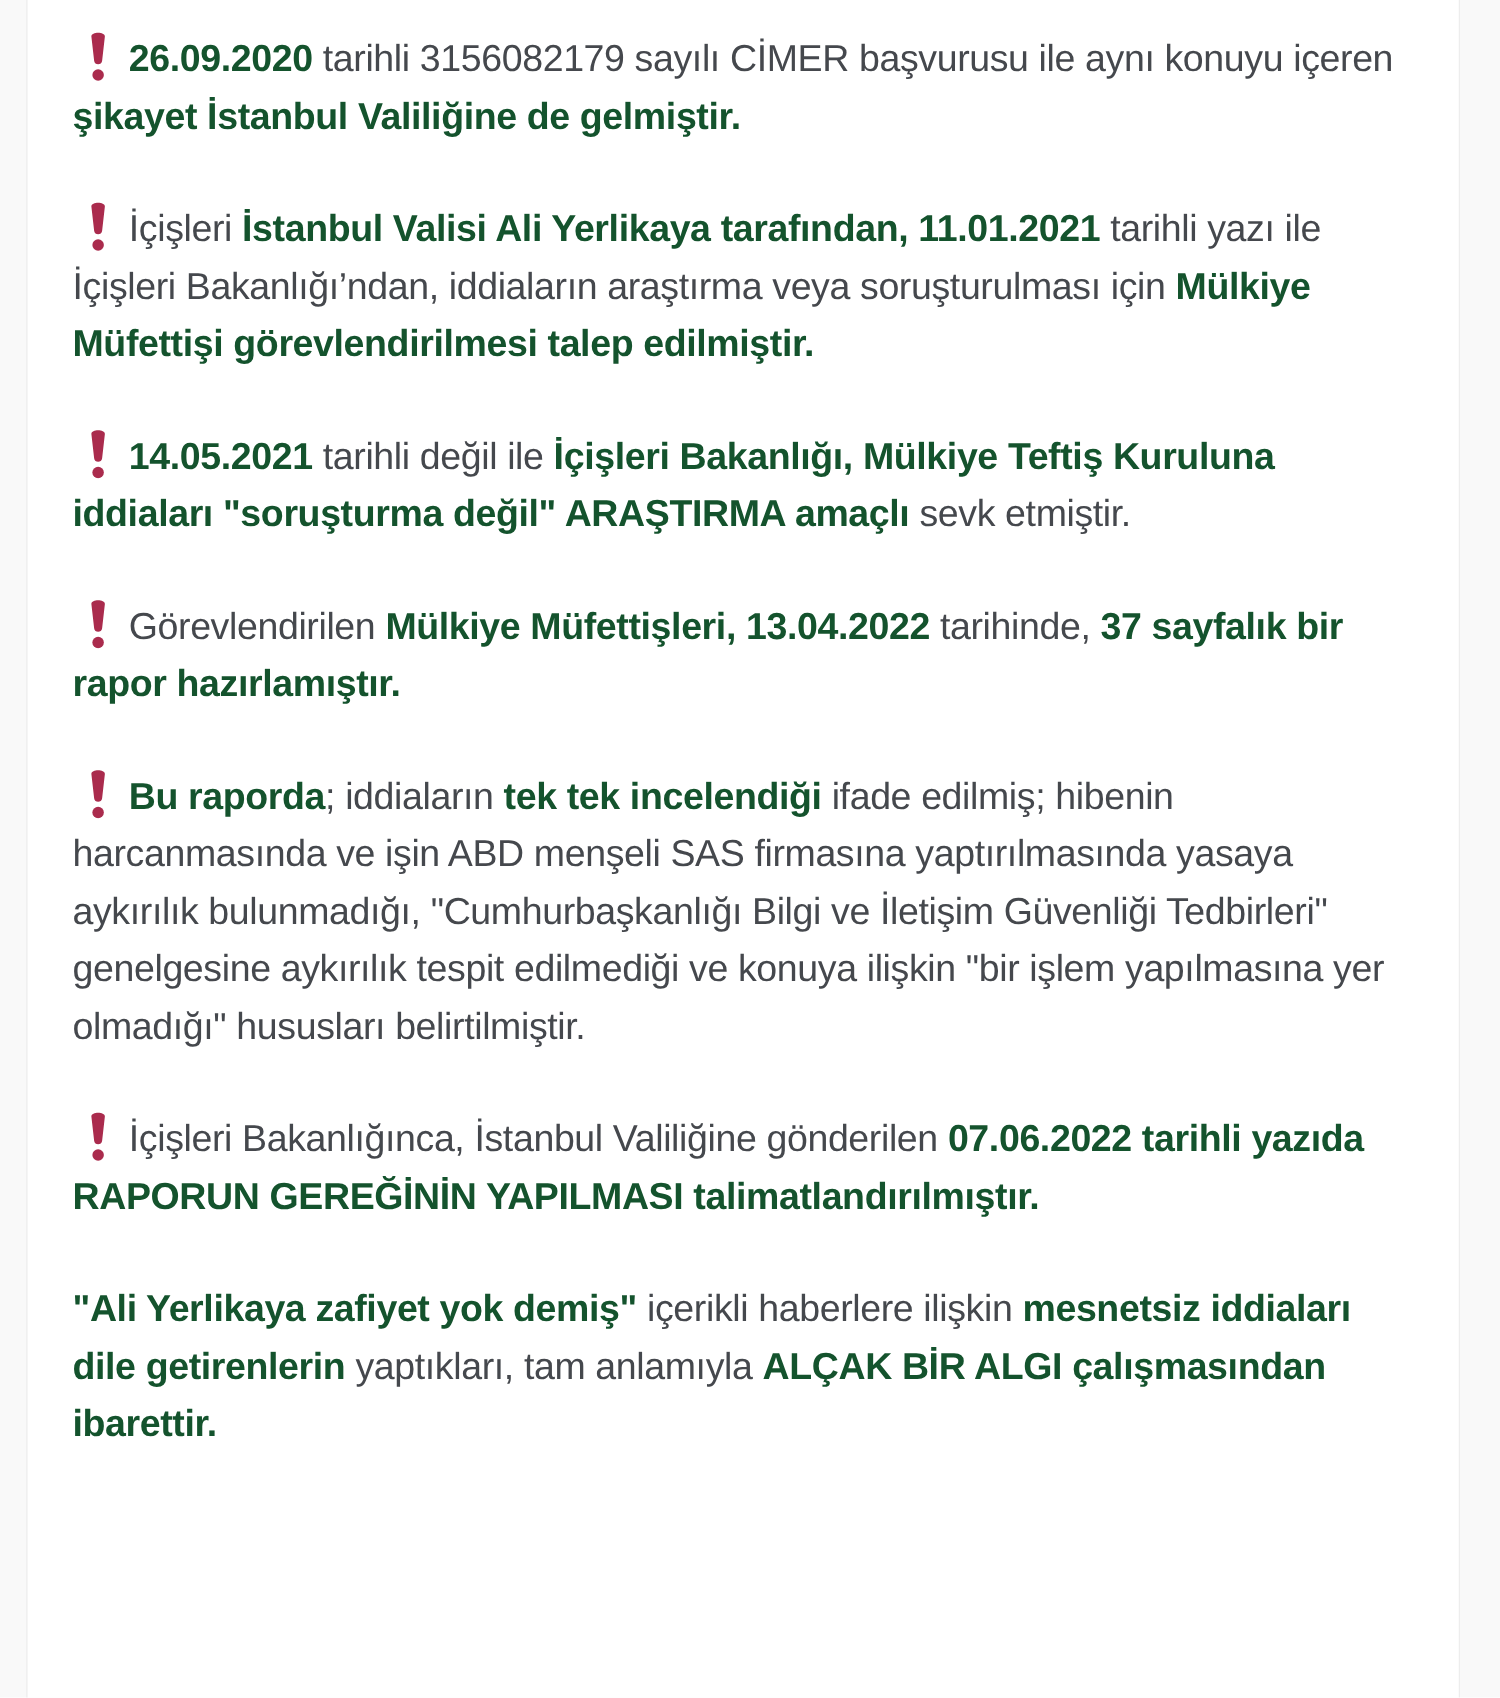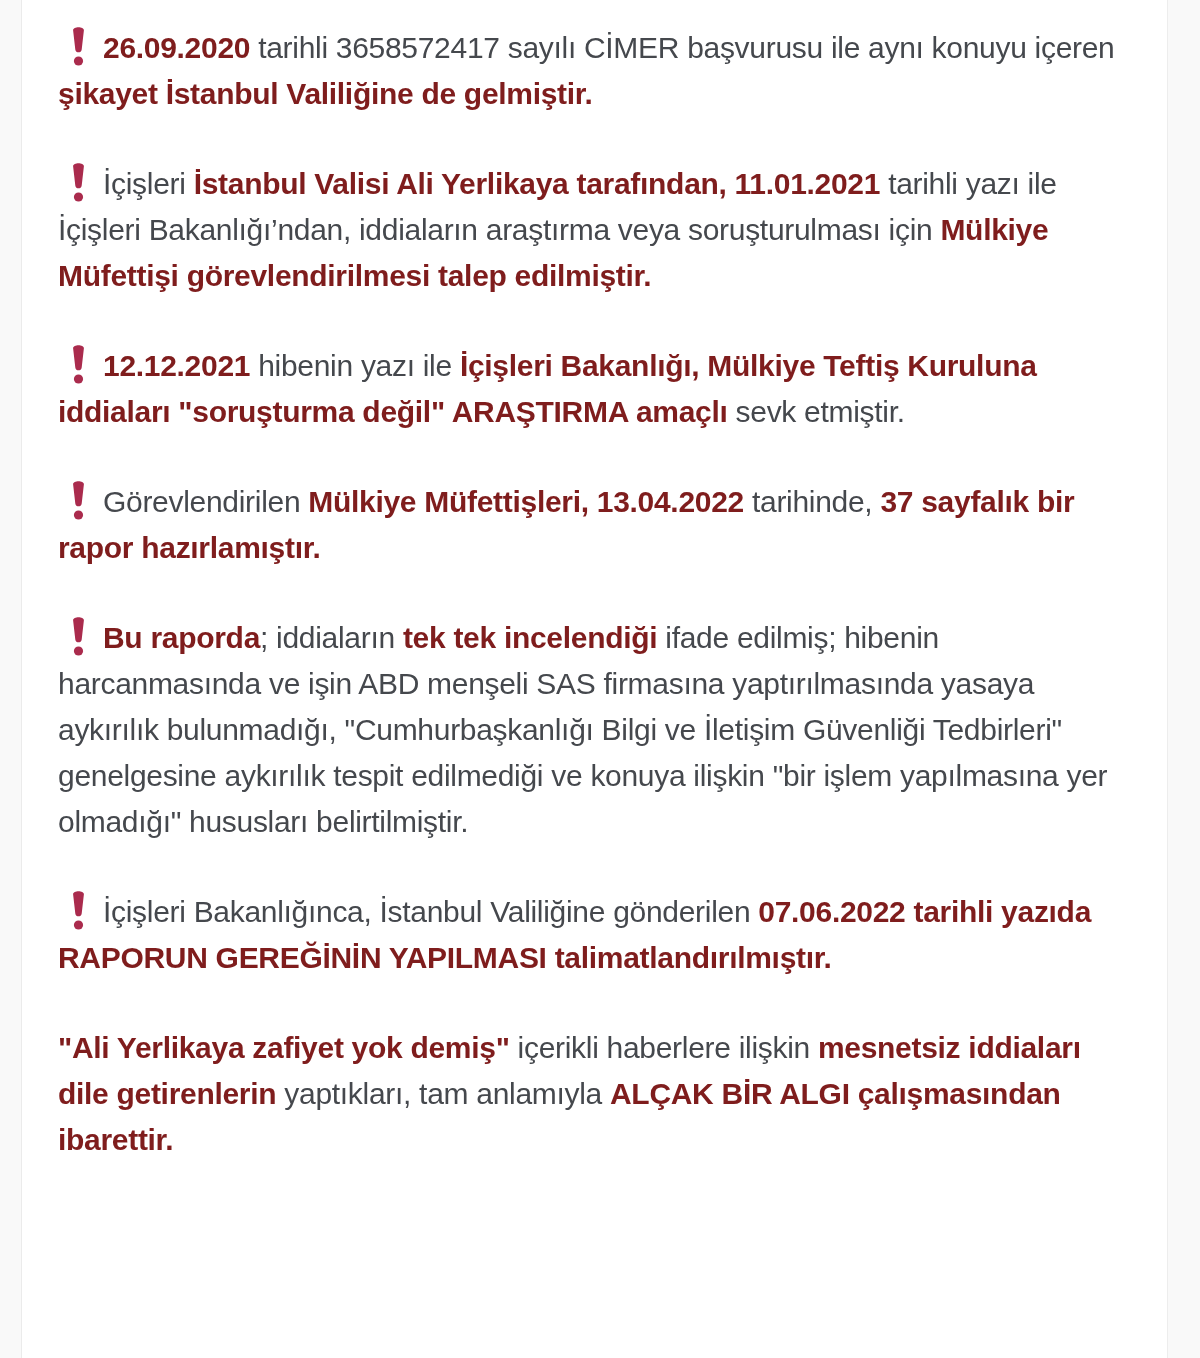--- a/index.html
+++ b/index.html
@@ -32,21 +32,21 @@
     color: #45484d;
     font-weight: 400;
   }
   .para {
     margin: 0 0 44px 0;
   }
   .para:last-child {
     margin-bottom: 0;
   }
   .para strong {
-    color: #7f1d1d;
+    color: #14532d;
     font-weight: 700;
   }
   .excl {
     display: inline-block;
     width: 13px;
     height: 40px;
     margin: 0 18px 0 14px;
     vertical-align: -8px;
   }
   .excl svg {
@@ -56,29 +56,29 @@
   }
 </style>
 </head>
 <body>
 
 <div class="card">
   <div class="text-body" id="post-body">
       <p class="para"><span class="excl"><svg viewBox="0 0 13 40" xmlns="http://www.w3.org/2000/svg">
             <path fill="#aa2b4d" d="M1.1,4.2 C1.1,0.2 11.9,0.2 11.9,4.2 L9.7,23.5 C9.4,27.3 3.6,27.3 3.3,23.5 Z"></path>
             <circle fill="#aa2b4d" cx="6.5" cy="35" r="4.6"></circle>
-          </svg></span><strong>26.09.2020</strong><span> tarihli 3658572417 sayılı CİMER başvurusu ile aynı konuyu içeren </span><strong>şikayet İstanbul Valiliğine de gelmiştir.</strong></p>
+          </svg></span><strong>26.09.2020</strong><span> tarihli 3156082179 sayılı CİMER başvurusu ile aynı konuyu içeren </span><strong>şikayet İstanbul Valiliğine de gelmiştir.</strong></p>
       <p class="para"><span class="excl"><svg viewBox="0 0 13 40" xmlns="http://www.w3.org/2000/svg">
             <path fill="#aa2b4d" d="M1.1,4.2 C1.1,0.2 11.9,0.2 11.9,4.2 L9.7,23.5 C9.4,27.3 3.6,27.3 3.3,23.5 Z"></path>
             <circle fill="#aa2b4d" cx="6.5" cy="35" r="4.6"></circle>
           </svg></span><span>İçişleri </span><strong>İstanbul Valisi Ali Yerlikaya tarafından, 11.01.2021</strong><span> tarihli yazı ile İçişleri Bakanlığı’ndan, iddiaların araştırma veya soruşturulması için </span><strong>Mülkiye Müfettişi görevlendirilmesi talep edilmiştir.</strong></p>
       <p class="para"><span class="excl"><svg viewBox="0 0 13 40" xmlns="http://www.w3.org/2000/svg">
             <path fill="#aa2b4d" d="M1.1,4.2 C1.1,0.2 11.9,0.2 11.9,4.2 L9.7,23.5 C9.4,27.3 3.6,27.3 3.3,23.5 Z"></path>
             <circle fill="#aa2b4d" cx="6.5" cy="35" r="4.6"></circle>
-          </svg></span><strong>12.12.2021</strong><span> hibenin yazı ile </span><strong>İçişleri Bakanlığı, Mülkiye Teftiş Kuruluna iddiaları "soruşturma değil" ARAŞTIRMA amaçlı</strong><span> sevk etmiştir.</span></p>
+          </svg></span><strong>14.05.2021</strong><span> tarihli değil ile </span><strong>İçişleri Bakanlığı, Mülkiye Teftiş Kuruluna iddiaları "soruşturma değil" ARAŞTIRMA amaçlı</strong><span> sevk etmiştir.</span></p>
       <p class="para"><span class="excl"><svg viewBox="0 0 13 40" xmlns="http://www.w3.org/2000/svg">
             <path fill="#aa2b4d" d="M1.1,4.2 C1.1,0.2 11.9,0.2 11.9,4.2 L9.7,23.5 C9.4,27.3 3.6,27.3 3.3,23.5 Z"></path>
             <circle fill="#aa2b4d" cx="6.5" cy="35" r="4.6"></circle>
           </svg></span><span>Görevlendirilen </span><strong>Mülkiye Müfettişleri, 13.04.2022</strong><span> tarihinde, </span><strong>37 sayfalık bir rapor hazırlamıştır.</strong></p>
       <p class="para"><span class="excl"><svg viewBox="0 0 13 40" xmlns="http://www.w3.org/2000/svg">
             <path fill="#aa2b4d" d="M1.1,4.2 C1.1,0.2 11.9,0.2 11.9,4.2 L9.7,23.5 C9.4,27.3 3.6,27.3 3.3,23.5 Z"></path>
             <circle fill="#aa2b4d" cx="6.5" cy="35" r="4.6"></circle>
           </svg></span><strong>Bu raporda</strong><span>; iddiaların </span><strong>tek tek incelendiği</strong><span> ifade edilmiş; hibenin harcanmasında ve işin ABD menşeli SAS firmasına yaptırılmasında yasaya aykırılık bulunmadığı, "Cumhurbaşkanlığı Bilgi ve İletişim Güvenliği Tedbirleri" genelgesine aykırılık tespit edilmediği ve konuya ilişkin "bir işlem yapılmasına yer olmadığı" hususları belirtilmiştir.</span></p>
       <p class="para"><span class="excl"><svg viewBox="0 0 13 40" xmlns="http://www.w3.org/2000/svg">
             <path fill="#aa2b4d" d="M1.1,4.2 C1.1,0.2 11.9,0.2 11.9,4.2 L9.7,23.5 C9.4,27.3 3.6,27.3 3.3,23.5 Z"></path>

